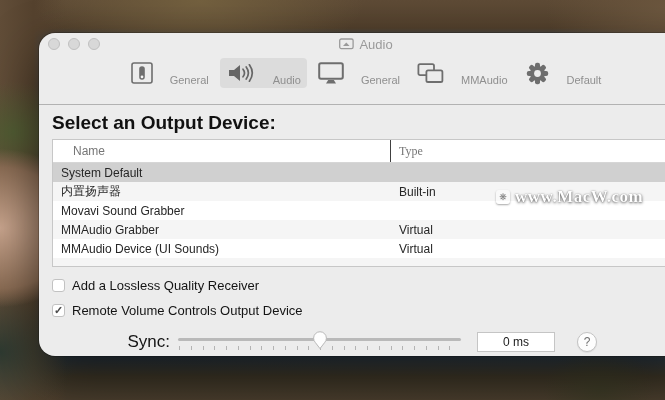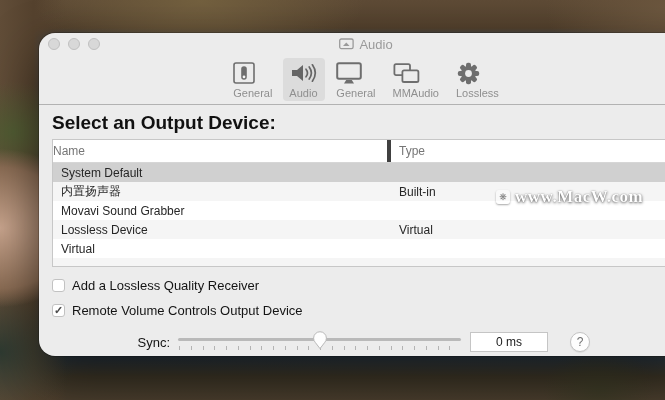--- a/index.html
+++ b/index.html
@@ -36,60 +36,60 @@
   }
 
   .titlebar { position:relative; height:22px; }
   .traffic { position:absolute; left:9px; top:5px; display:flex; gap:8px; }
   .traffic span { width:12px; height:12px; border-radius:50%; background:#d8d8d8; border:1px solid #c0c0c0; }
   .title { height:22px; display:flex; align-items:center; justify-content:center; gap:5px;
            color:#9a9a9a; font-size:13px; }
 
   .toolbar { height:50px; display:flex; justify-content:center; align-items:flex-start;
              gap:5px; padding-top:3px; border-bottom:1px solid #b2b2b2; }
-  .tb-item { display:flex; flex-direction:column; align-items:flex-start; gap:1px;
+  .tb-item { display:flex; flex-direction:row; align-items:flex-end; gap:17px;
              padding:2px 6px 2px; border-radius:4px; }
   .tb-item.selected { background:#dcdcdc; }
   .tb-item .ticon { height:26px; display:flex; align-items:center; justify-content:center; }
   .tb-item .tlabel { font-size:11px; color:#8f8f8f; }
 
   .content { padding:7px 13px 0; }
   .section-label { font-weight:bold; font-size:19px; color:#111; }
 
   
   .table { margin-top:5px; border:1px solid #c7c7c7; background:#fff; height:128px; overflow:hidden; }
   .thead { display:flex; height:23px; align-items:center; border-bottom:1px solid #d6d6d6;
            color:#767676; font-size:12px; background:#fff; }
-  .th-name { width:338px; padding-left:0; border-right:4px solid #404040; height:100%; display:flex; align-items:center; }
-  .th-type { padding-left:8px; }
+  .th-name { width:338px; padding-left:20px; border-right:1px solid #404040; height:100%; display:flex; align-items:center; }
+  .th-type { padding-left:8px;font-family:Liberation Serif, serif; }
   .trow { display:flex; height:19px; align-items:center; font-size:12px; color:#262626; }
   .trow:nth-child(odd) { background:#f5f5f5; }
   .trow:nth-child(even) { background:#fff; }
   .trow.selected { background:#d0d0d0; }
   .td-name { width:338px; padding-left:8px; white-space:nowrap; overflow:hidden; }
   .td-type { padding-left:8px; }
   .tfill { height:9px; background:#f5f5f5; }
 
   
   .cb-row { display:flex; align-items:center; gap:7px; margin-top:11px; height:14px; }
   .cb-row + .cb-row { margin-top:11px; }
   .cbox { width:13px; height:13px; background:#fff; border:1px solid #c2c2c2; border-radius:3px;
           display:flex; align-items:center; justify-content:center;
           font-size:11px; line-height:11px; color:#4c4c4c; font-weight:bold; }
   .cb-label { font-size:13px; color:#141414; }
 
   
   .sync-row { display:flex; align-items:center; margin-top:14px; height:22px; }
-  .sync-label { width:118px; text-align:right; font-size:13px; color:#141414; }
+  .sync-label { width:118px; text-align:right; font-size:17px; color:#141414; }
   .slider { position:relative; width:283px; margin-left:8px; height:22px; }
   .slider .track { position:absolute; left:0; right:0; top:7px; height:3px; background:#b9b9b9; border-radius:2px; }
   .slider .ticks { position:absolute; left:1px; right:0; top:15px; height:4px;
     background:repeating-linear-gradient(to right, #b3b3b3 0px, #b3b3b3 1px, transparent 1px, transparent 11.75px); }
   .slider .thumb { position:absolute; left:50%; top:-1px; transform:translateX(-50%); }
-  .ms-field { width:78px; height:20px; margin-left:9px; background:#fff; border:1px solid #c5c5c5;
+  .ms-field { width:78px; height:20px; margin-left:16px; background:#fff; border:1px solid #c5c5c5;
               display:flex; align-items:center; justify-content:center; font-size:12px; color:#1a1a1a; }
   .help-btn { width:20px; height:20px; margin-left:22px; border-radius:50%; background:#fdfdfd;
               border:1px solid #c3c3c3; box-shadow:0 1px 1px rgba(0,0,0,.08);
               display:flex; align-items:center; justify-content:center; font-size:12px; color:#6f6f6f; }
 
   
   .watermark { position:absolute; left:496px; top:187px; z-index:20; display:flex; align-items:center; gap:5px;
                pointer-events:none; }
   .wm-icon { width:14px; height:14px; border-radius:3px; background:rgba(255,255,255,.45);
              box-shadow:0 1px 2px rgba(0,0,0,.35); display:flex; align-items:center; justify-content:center;
@@ -169,21 +169,21 @@
             <g fill="#6e6e6e">
               <rect x="10" y="1.8" width="5" height="21.4" rx="2"></rect>
               <rect x="10" y="1.8" width="5" height="21.4" rx="2" transform="rotate(45 12.5 12.5)"></rect>
               <rect x="10" y="1.8" width="5" height="21.4" rx="2" transform="rotate(90 12.5 12.5)"></rect>
               <rect x="10" y="1.8" width="5" height="21.4" rx="2" transform="rotate(135 12.5 12.5)"></rect>
               <circle cx="12.5" cy="12.5" r="7.6"></circle>
             </g>
             <circle cx="12.5" cy="12.5" r="3.4" fill="#ececec"></circle>
           </svg>
         </span>
-        <span class="tlabel">Lossless</span>
+        <span class="tlabel">Default</span>
       </div>
     </div>
 
     <div class="content">
       <div class="section-label">Select an Output Device:</div>
 
       <div class="table">
         <div class="thead">
           <div class="th-name">Name</div>
           <div class="th-type">Type</div>
@@ -194,24 +194,25 @@
         </div>
         <div class="trow">
           <div class="td-name">内置扬声器</div>
           <div class="td-type">Built-in</div>
         </div>
         <div class="trow">
           <div class="td-name">Movavi Sound Grabber</div>
           <div class="td-type"></div>
         </div>
         <div class="trow">
-          <div class="td-name">Lossless Device</div>
+          <div class="td-name">MMAudio Grabber</div>
           <div class="td-type">Virtual</div>
         </div>
         <div class="trow">
+          <div class="td-name">MMAudio Device (UI Sounds)</div>
           <div class="td-type">Virtual</div>
         </div>
         <div class="tfill"></div>
       </div>
 
       <div class="cb-row">
         <span class="cbox"></span>
         <span class="cb-label">Add a Lossless Quality Receiver</span>
       </div>
       <div class="cb-row">

